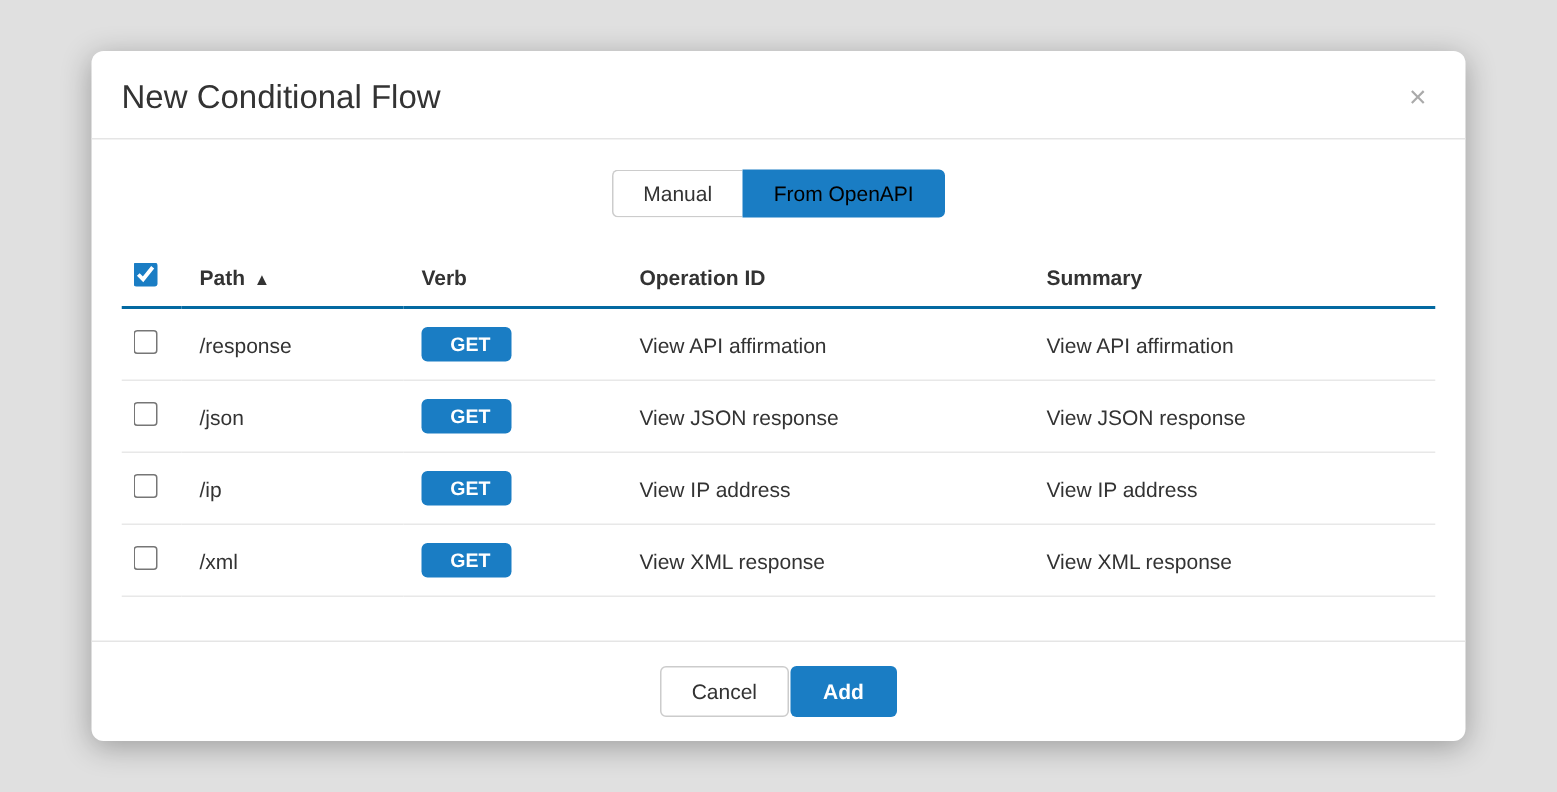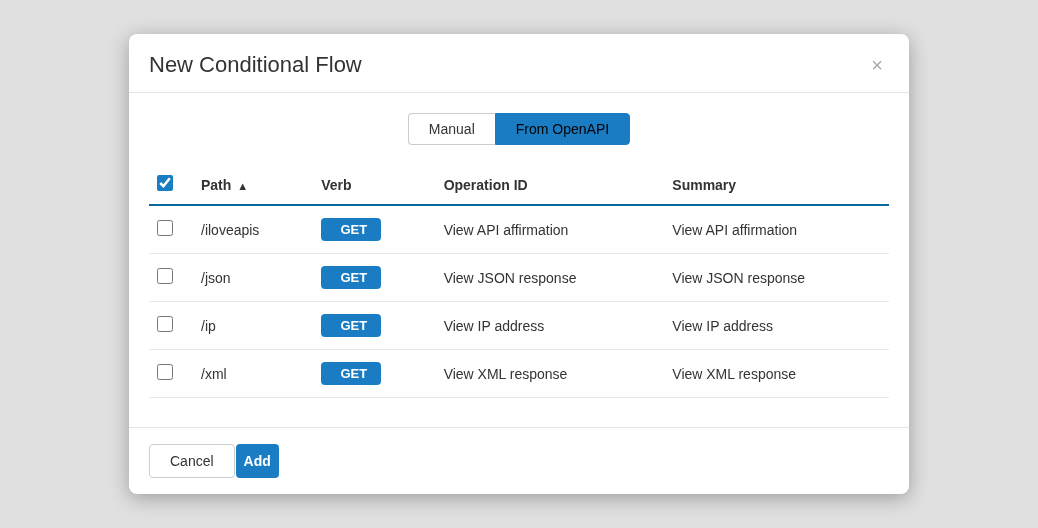--- a/index.html
+++ b/index.html
@@ -12,21 +12,21 @@
       min-height: 100vh;
       font-family: -apple-system, BlinkMacSystemFont, "Segoe UI", Helvetica, Arial, sans-serif;
       font-size: 14px;
       color: #333;
     }
 
     .dialog {
       background: #fff;
       border-radius: 8px;
       box-shadow: 0 4px 20px rgba(0,0,0,0.3);
-      width: 780px;
+      width: 916px;
       min-height: 460px;
       display: flex;
       flex-direction: column;
       overflow: hidden;
     }
 
     .dialog-header {
       display: flex;
       align-items: center;
       justify-content: space-between;
@@ -145,38 +145,38 @@
     }
 
     .sort-arrow {
       font-size: 11px;
       margin-left: 2px;
     }
 
     .dialog-footer {
       padding: 16px 20px;
       display: flex;
-      justify-content: flex-start;
+      justify-content: center;
       gap: 1px;
       border-top: 1px solid #e5e5e5;
       margin-top: 10px;
     }
 
     .btn-cancel {
       padding: 8px 20px;
       border: 1px solid #ccc;
       border-radius: 4px;
       background: #fff;
       cursor: pointer;
       font-size: 14px;
       color: #333;
     }
 
     .btn-add {
-      padding: 8px 8px;
+      padding: 8px 22px;
       border: none;
       border-radius: 4px;
       background: #1a7dc4;
       color: #fff;
       cursor: pointer;
       font-size: 14px;
       font-weight: 600;
     }
   </style>
 </head>
@@ -209,21 +209,21 @@
             <th>Verb</th>
             <th>Operation ID</th>
             <th>Summary</th>
           </tr>
         </thead>
         <tbody id="table-body">
         <tr>
       <td class="col-check">
         <input type="checkbox" class="row-checkbox" style="">
       </td>
-      <td>/iloveapis</td>
+      <td>/response</td>
       <td>
         <span class="verb-badge">GET</span>
       </td>
       <td>View API affirmation</td>
       <td>View API affirmation</td>
     </tr>
             <tr>
       <td class="col-check">
         <input type="checkbox" class="row-checkbox" style="">
       </td>

